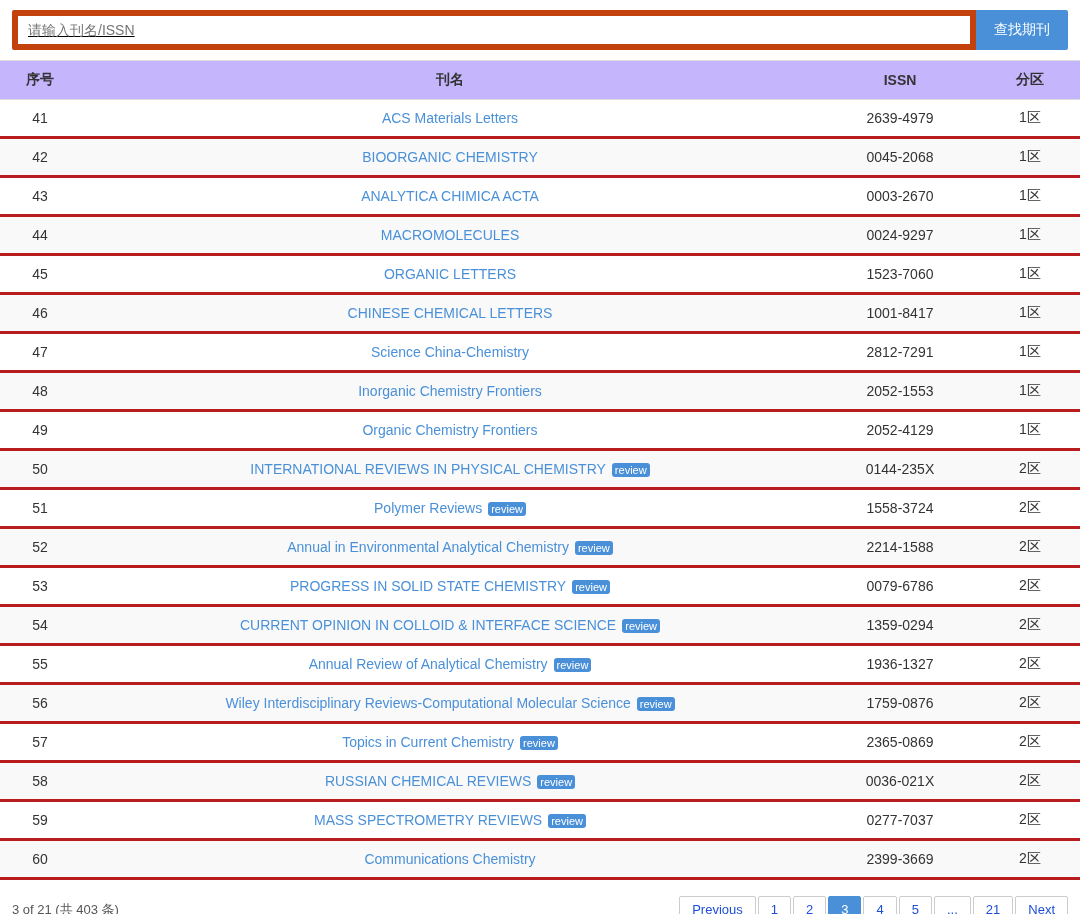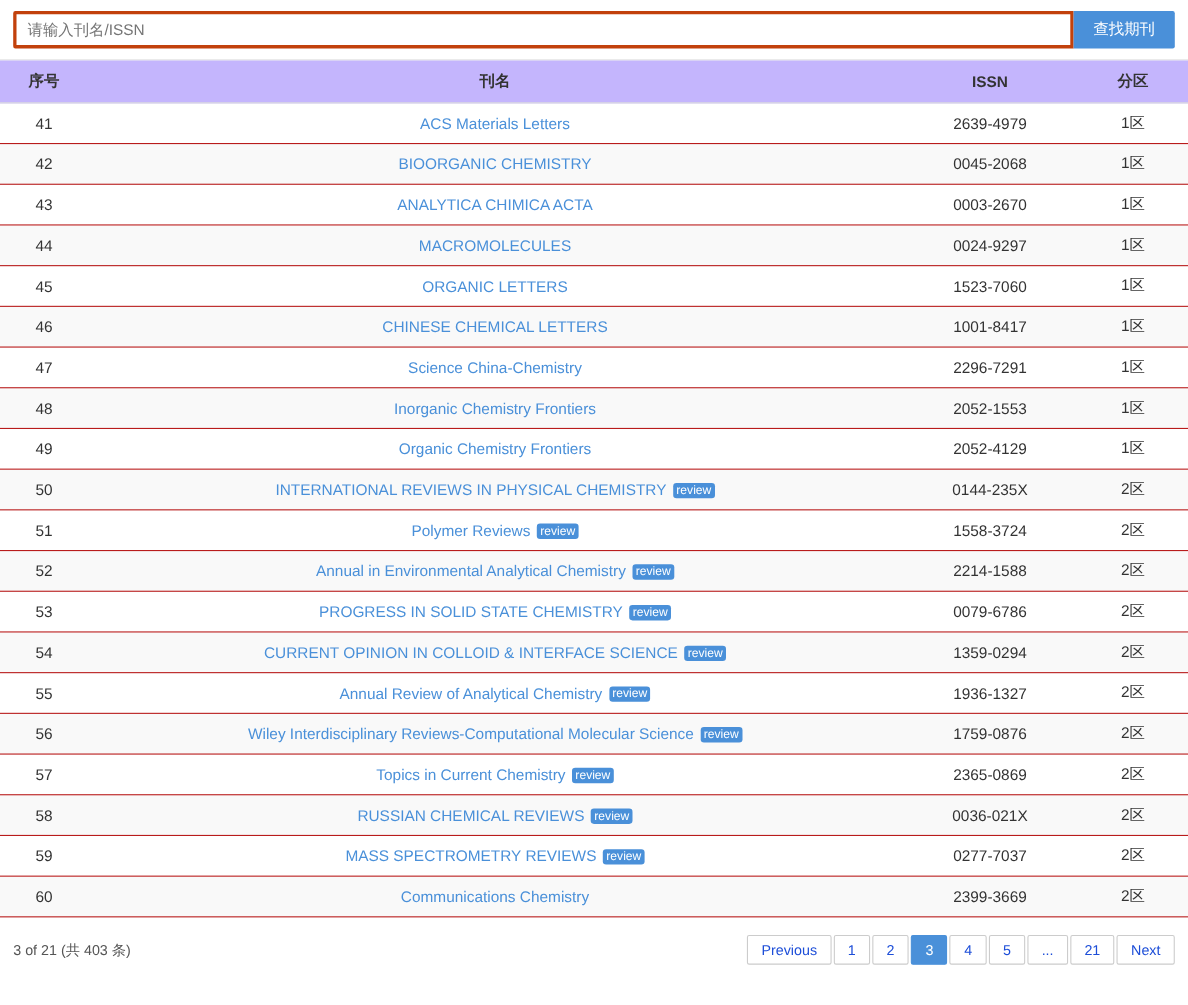--- a/index.html
+++ b/index.html
@@ -6,25 +6,26 @@
     body { font-family: Arial, sans-serif; background: #fff; font-size: 14px; color: #333; }
 
     .search-bar {
       display: flex;
       border-bottom: 1px solid #ddd;
       padding: 10px 12px;
       background: #fff;
     }
     .search-bar input {
       flex: 1;
-      border: 3px solid #c2410c;
+      border: 6px solid #c2410c;
       padding: 6px 10px;
       font-size: 14px;
       outline: none;
       border-radius: 2px 0 0 2px;
+      text-decoration: underline;
     }
     .search-bar button {
       background: #4a90d9;
       color: #fff;
       border: none;
       padding: 6px 18px;
       font-size: 14px;
       cursor: pointer;
       border-radius: 0 2px 2px 0;
       white-space: nowrap;
@@ -39,21 +40,21 @@
     }
     thead th {
       padding: 10px 8px;
       text-align: center;
       font-weight: bold;
       font-size: 14px;
       color: #333;
       border-bottom: 1px solid #ddd;
     }
     tbody tr {
-      border-bottom: 1px solid #b91c1c;
+      border-bottom: 3px solid #b91c1c;
       margin-left: 45px;
     }
     tbody tr:nth-child(even) {
       background: #f9f9f9;
     }
     tbody td {
       padding: 9px 8px;
       text-align: center;
       color: #333;
     }
@@ -156,21 +157,21 @@
       </tr>
       <tr>
         <td>46</td>
         <td class="journal-name"><a href="#">CHINESE CHEMICAL LETTERS</a></td>
         <td>1001-8417</td>
         <td>1区</td>
       </tr>
       <tr>
         <td>47</td>
         <td class="journal-name"><a href="#">Science China-Chemistry</a></td>
-        <td>2296-7291</td>
+        <td>2812-7291</td>
         <td>1区</td>
       </tr>
       <tr>
         <td>48</td>
         <td class="journal-name"><a href="#">Inorganic Chemistry Frontiers</a></td>
         <td>2052-1553</td>
         <td>1区</td>
       </tr>
       <tr>
         <td>49</td>

